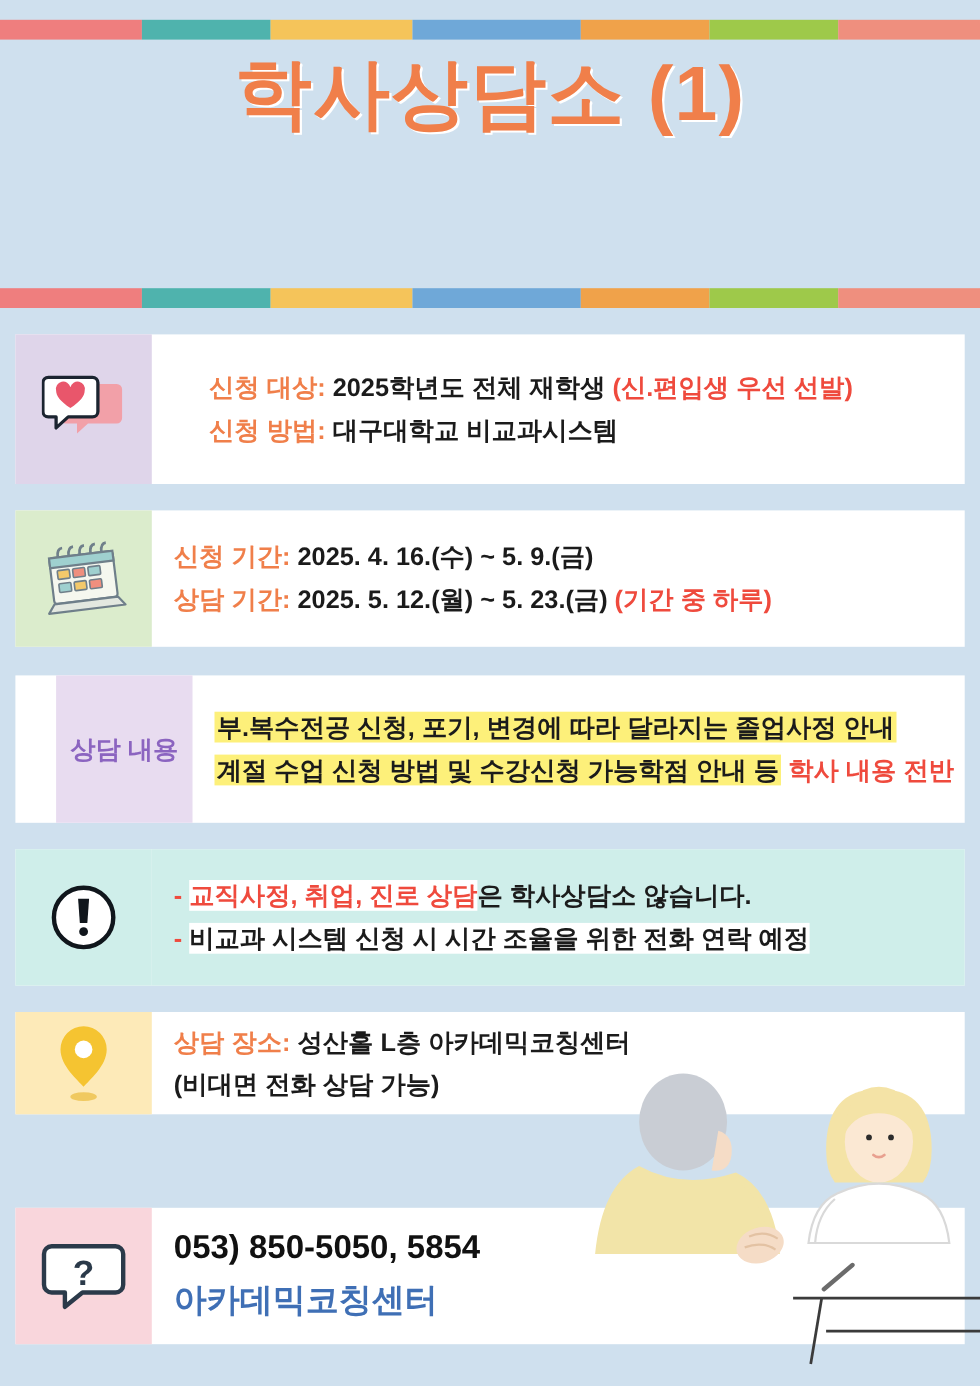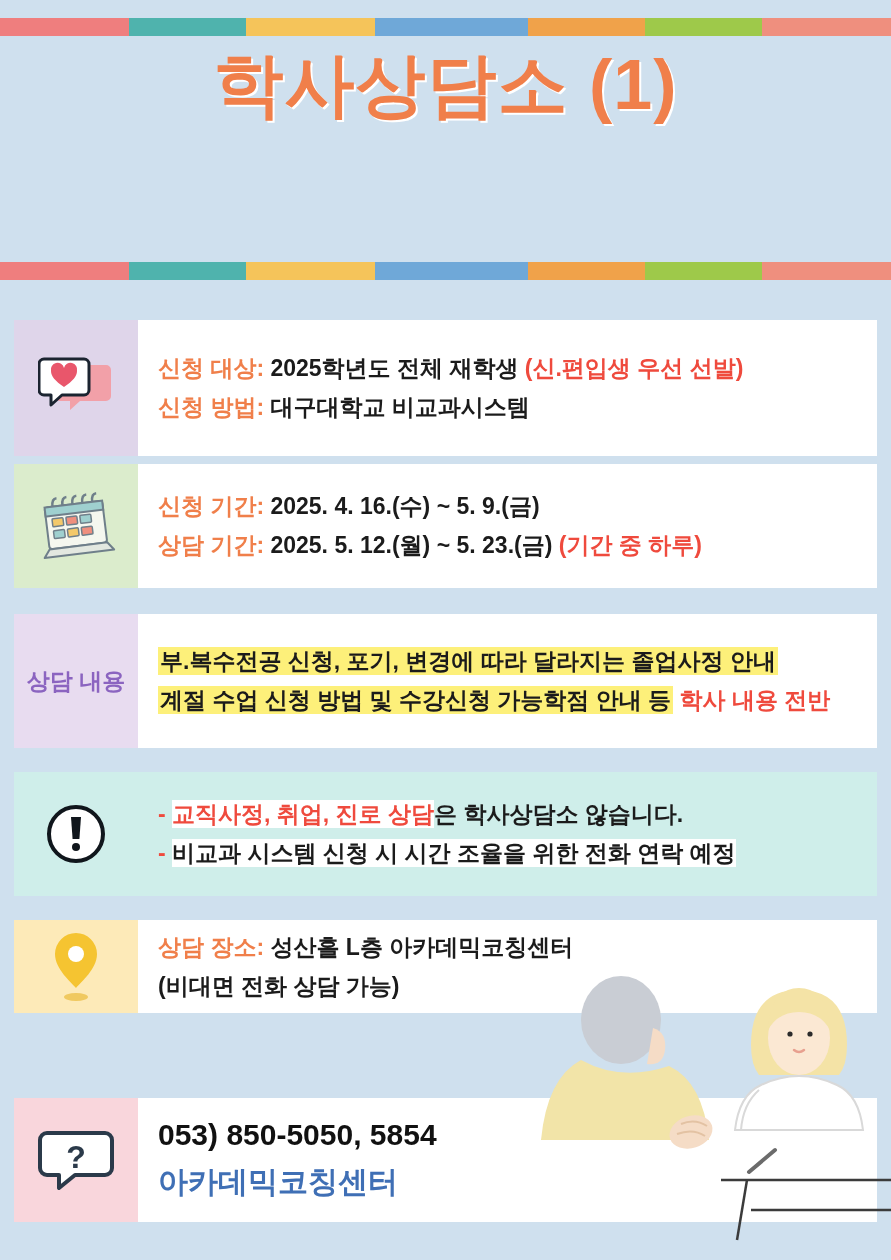--- a/index.html
+++ b/index.html
@@ -72,23 +72,23 @@
   .hl-yellow {
     background: #fdf07a;
     padding: 1px 2px;
   }
   .hl-pink {
     background: #ffffff;
     padding: 1px 0;
   }
 
   
-  #row-apply   { top: 320px; height: 136px; }
+  #row-apply   { top: 304px; height: 136px; gap: 32px; }
   #row-period  { top: 464px; height: 124px; }
-  #row-content { top: 614px; height: 134px; }
+  #row-content { top: 614px; height: 134px; padding-left: 37px; }
   #row-notice  { top: 772px; height: 124px; }
   #row-place   { top: 920px; height: 93px; }
   #row-contact { top: 1098px; height: 124px; }
 
   #row-apply   .icon-cell { background:#dfd5ea; }
   #row-period  .icon-cell { background:#dbeccc; }
   #row-content .icon-cell { background:#e8dcf0; }
   #row-notice  .icon-cell { background:#cfeeea; }
   #row-notice  .text-cell { background:#cfeeea; }
   #row-place   .icon-cell { background:#fdeab8; }

